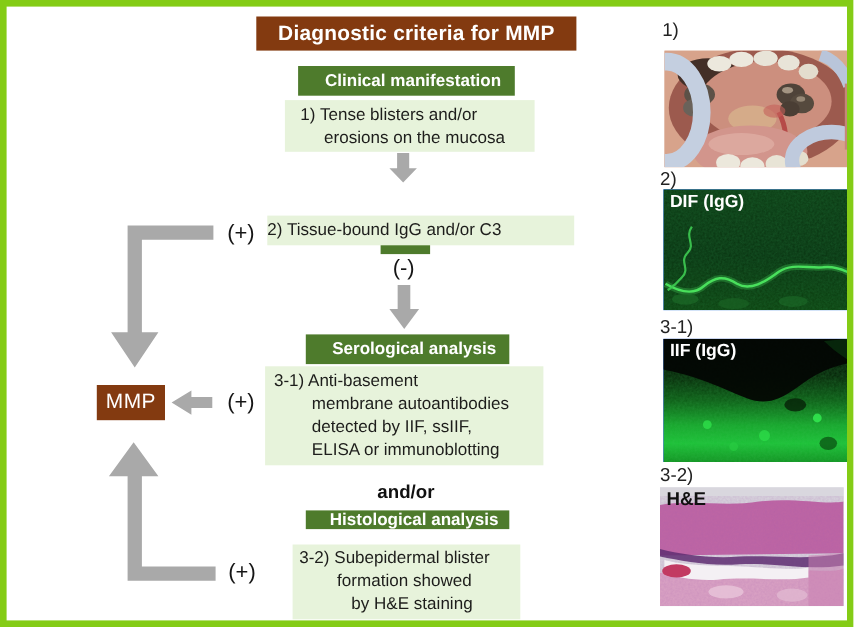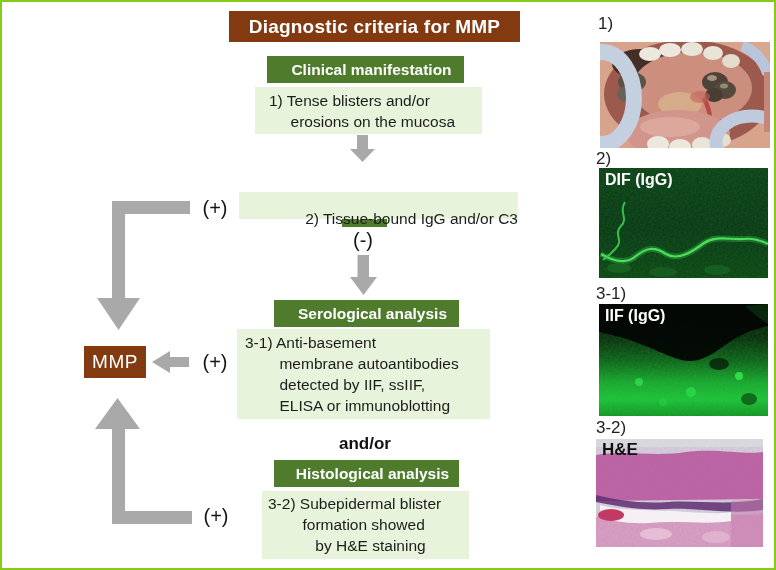--- a/index.html
+++ b/index.html
@@ -1,40 +1,40 @@
 <!DOCTYPE html>
 <html><head>
 <meta charset="utf-8">
 <style>
   html,body{margin:0;padding:0;background:#fff;}
   .stage{
     position:relative;width:776px;height:570px;background:#ffffff;
     font-family:"Liberation Sans", sans-serif;color:#1d1d1b;overflow:hidden;
-    border:2px solid #84cc16;box-sizing:border-box;
+    border:6px solid #84cc16;box-sizing:border-box;
   }
   .abs{position:absolute;box-sizing:border-box;}
   .center{display:flex;align-items:center;justify-content:center;}
   .title-box{
     left:227px;top:9px;width:291px;height:31px;background:#833a10;
     color:#ffffff;font-size:19px;font-weight:bold;letter-spacing:.2px;
   }
   .green-hdr{
     background:#4e7b2c;color:#ffffff;font-weight:bold;font-size:15.5px;padding-left:12px;
   }
   .light-box{
     background:#e7f3db;color:#1d1d1b;font-size:15.5px;line-height:21px;
     white-space:pre;
   }
   .hdr-clinical{left:265px;top:54px;width:197px;height:27px;}
   .box-clinical{left:253px;top:85px;width:227px;height:47px;padding:3px 0 0 14px;}
   .hdr-dif{left:340px;top:162px;width:45px;height:25px;margin-top:38px;}
-  .box-dif{left:237px;top:190px;width:279px;height:27px;padding:16px 0 0 0;text-align:right;}
+  .box-dif{left:237px;top:190px;width:279px;height:27px;padding:3px 0 0 0;text-align:left;}
   .hdr-sero{left:272px;top:298px;width:185px;height:27px;}
   .box-sero{left:235px;top:327px;width:253px;height:90px;padding:3px 0 0 8px;}
-  .hdr-histo{left:272px;top:458px;width:185px;height:27px;}
+  .hdr-histo{left:272px;top:458px;width:185px;height:17px;}
   .box-histo{left:260px;top:489px;width:207px;height:68px;padding:2px 0 4px 6px;}
   .sign{font-size:20px;color:#151515;width:34px;height:26px;}
   .sign-dif{left:196px;top:193px;}
   .sign-neg{left:344px;top:225px;font-size:20px;}
   .sign-sero{left:196px;top:347px;}
   .sign-histo{left:197px;top:501px;}
   .andor{left:323px;top:432px;width:80px;height:20px;font-weight:bold;font-size:17px;color:#111;}
   .mmp-box{
     left:82px;top:344px;width:62px;height:32px;background:#833a10;
     color:#fff;font-size:19px;letter-spacing:.5px;

